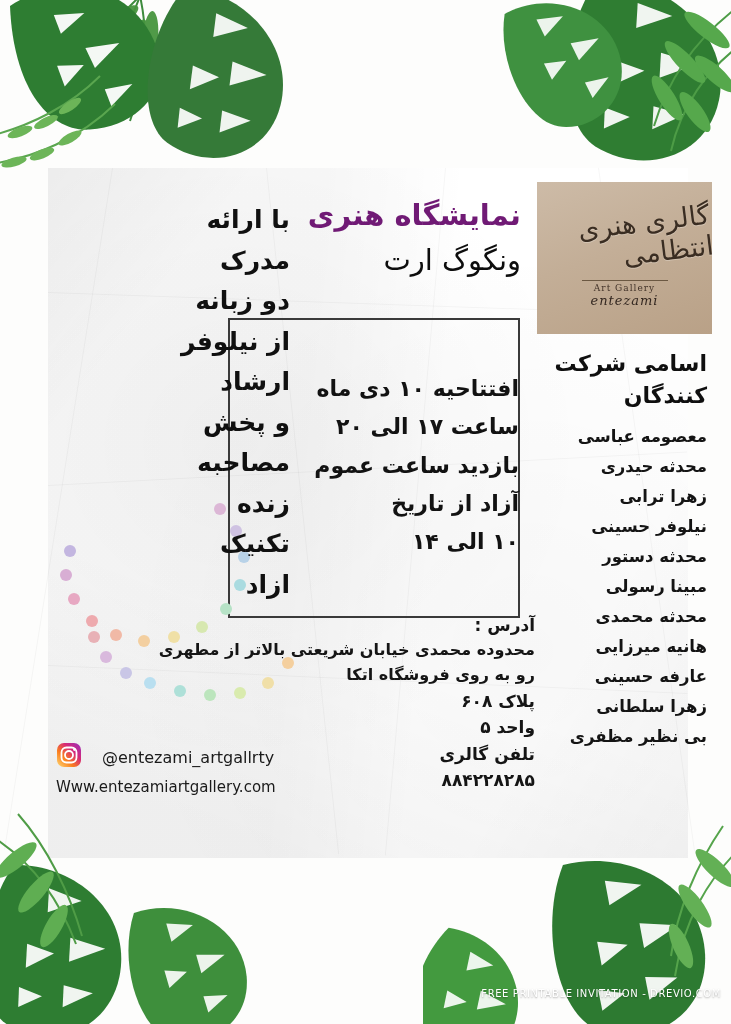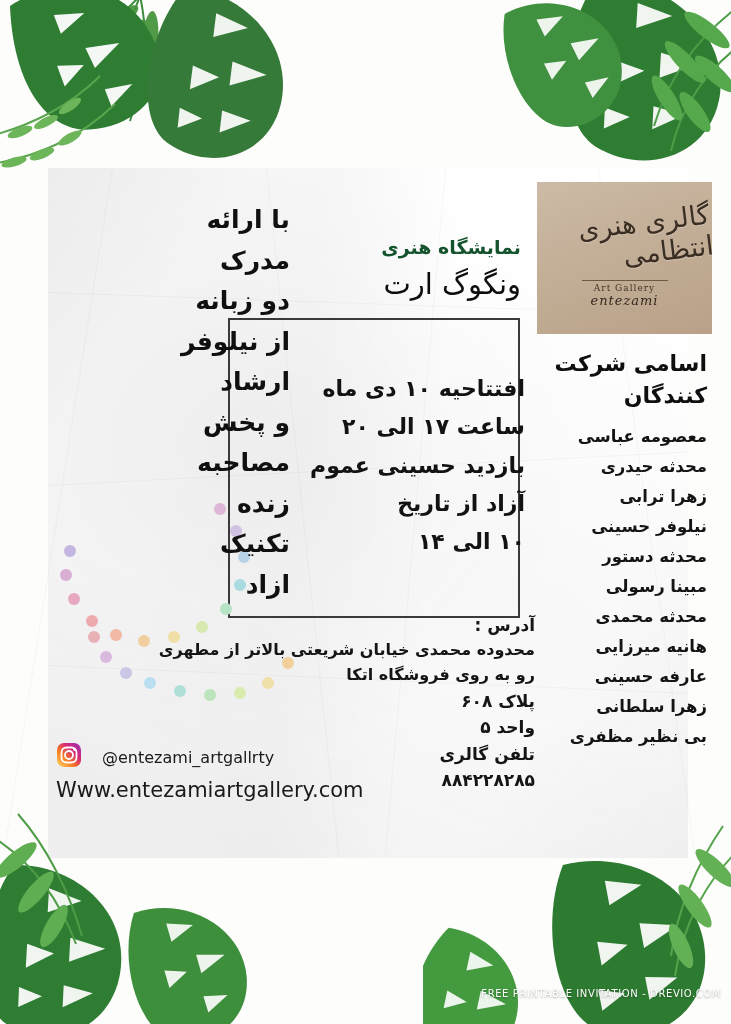--- a/index.html
+++ b/index.html
@@ -75,26 +75,25 @@
   }
   #title-block {
     position: absolute;
     right: 210px;
     top: 193px;
     width: 300px;
     z-index: 7;
     text-align: right;
   }
   #title-block .t1 {
-    font-size: 19px;
+    font-size: 29px;
     font-weight: bold;
     line-height: 1.55;
-    color: #14532d;
-    white-space: nowrap;
-    margin-top: 40px;
+    color: #701a75;
+    white-space: nowrap;
   }
   #title-block .t2 {
     font-size: 29px;
     font-weight: normal;
     line-height: 1.55;
     color: #0d0d0d;
     white-space: nowrap;
   }
 
   
@@ -103,21 +102,21 @@
     left: 228px;
     top: 318px;
     width: 288px;
     height: 296px;
     border: 2px solid #3a3a3a;
     z-index: 4;
   }
 
   #center-block {
     position: absolute;
-    left: 215px;
+    left: 209px;
     top: 370px;
     width: 310px;
     z-index: 8;
     text-align: right;
   }
   #center-block .cline {
     font-size: 22px;
     font-weight: bold;
     line-height: 1.74;
     color: #121212;
@@ -217,21 +216,21 @@
     align-items: center;
     gap: 20px;
   }
   #social .handle {
     font-size: 16px;
     color: #1a1a1a;
     font-family: "DejaVu Sans", sans-serif;
   }
   #social .website {
     margin-top: 6px;
-    font-size: 21px;
+    font-size: 15px;
     color: #1a1a1a;
     font-family: "DejaVu Sans", sans-serif;
   }
 
   
   #swirl { position: absolute; left: 30px; top: 495px; z-index: 5; }
 
   
   #footer-credit {
     position: absolute;
@@ -467,21 +466,21 @@
     <div class="line">و پخش</div>
     <div class="line">مصاحبه</div>
     <div class="line">زنده</div>
     <div class="line">تکنیک</div>
     <div class="line">ازاد</div>
   </div>
 
   <div id="center-block" class="rtl">
     <div class="cline">افتتاحیه ۱۰ دی ماه</div>
     <div class="cline">ساعت ۱۷ الی ۲۰</div>
-    <div class="cline">بازدید حسینی عموم</div>
+    <div class="cline">بازدید ساعت عموم</div>
     <div class="cline">آزاد از تاریخ</div>
     <div class="cline">۱۰ الی ۱۴</div>
   </div>
 
   <div id="address-block" class="rtl">
     <div class="aline">آدرس :</div>
     <div class="aline small">محدوده محمدی خیابان شریعتی بالاتر از مطهری</div>
     <div class="aline small">رو به روی فروشگاه اتکا</div>
     <div class="aline">پلاک ۶۰۸</div>
     <div class="aline">واحد ۵</div>

